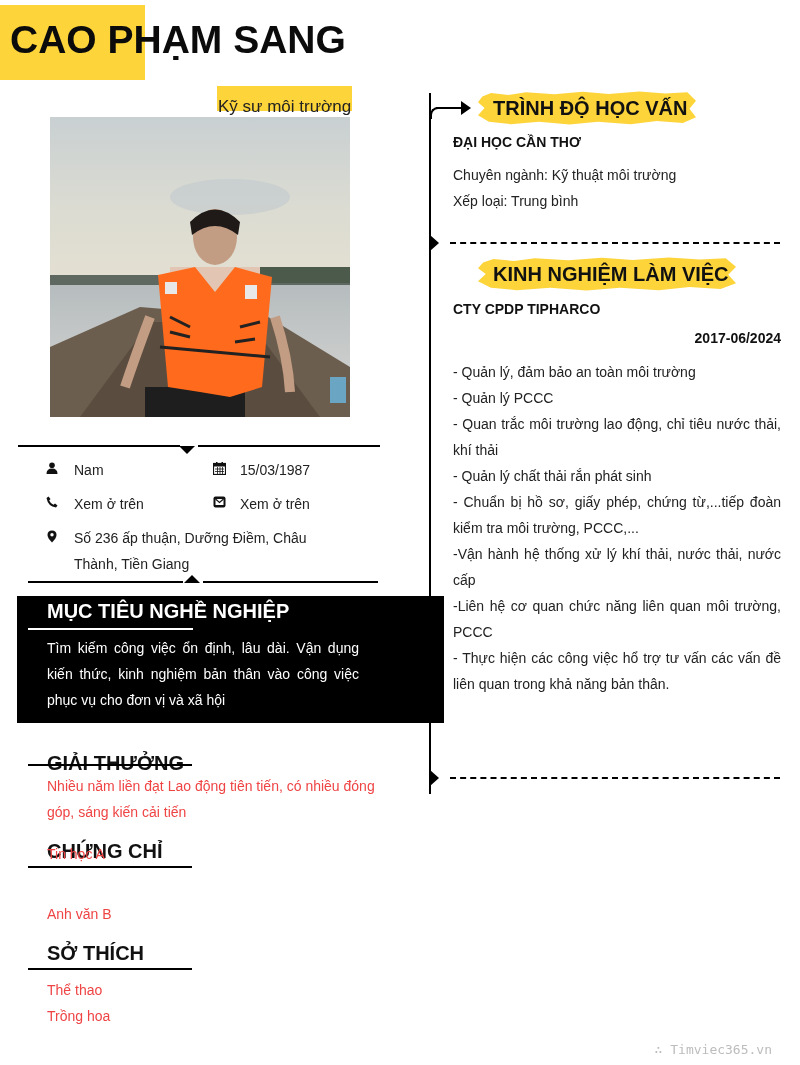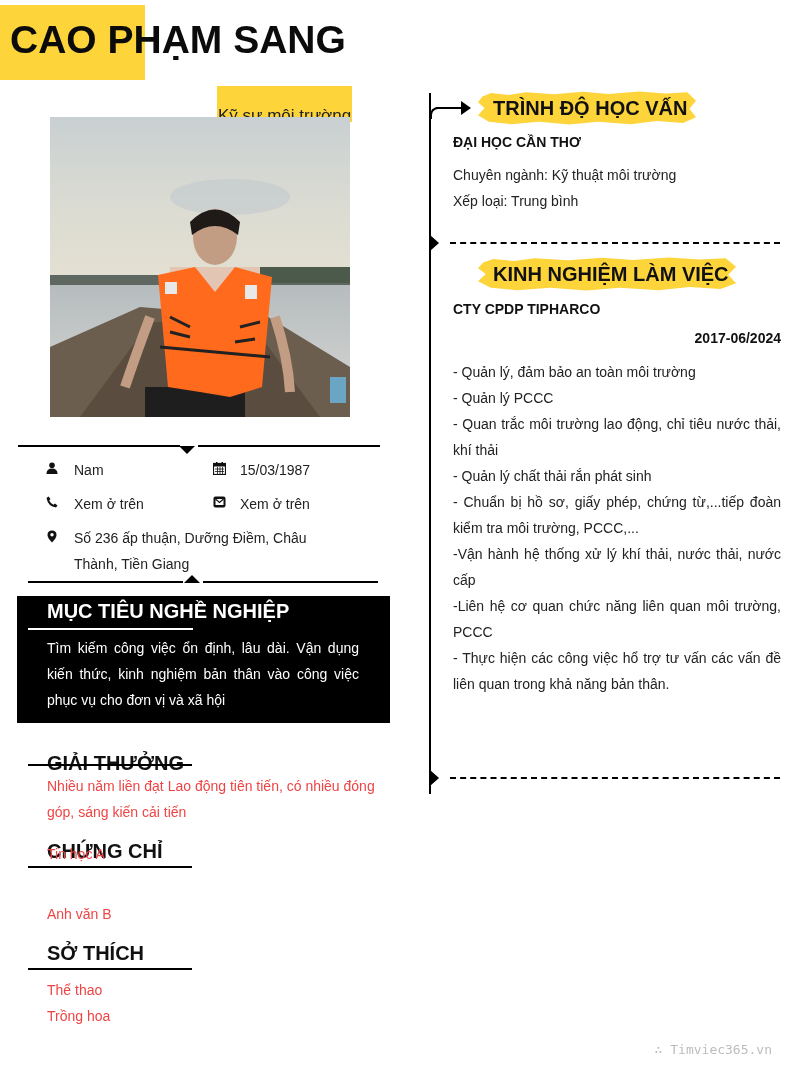--- a/index.html
+++ b/index.html
@@ -2,35 +2,35 @@
 <html><head>
 <meta charset="utf-8">
 <style>
   * { box-sizing: border-box; margin: 0; padding: 0; }
   html, body { width: 800px; height: 1065px; background: #ffffff; overflow: hidden; }
   body { position: relative; font-family: "Liberation Sans", "DejaVu Sans", sans-serif; color: #111; }
 
   .name-bg { position: absolute; left: 0; top: 5px; width: 145px; height: 75px; background: #fdd43a; }
   .name { position: absolute; left: 10px; top: 18px; font-size: 39px; font-weight: bold; color: #0b0b0b; letter-spacing: 0px; white-space: nowrap; }
 
-  .job-title { position: absolute; left: 217px; top: 86px; height: 25px; padding: 18px 1px; background: #fdd43a; font-size: 17px; color: #222; line-height: 23px; }
+  .job-title { position: absolute; left: 217px; top: 86px; height: 25px; padding: 9px 1px; background: #fdd43a; font-size: 17px; color: #222; line-height: 23px; }
 
   .photo { position: absolute; left: 50px; top: 117px; width: 300px; height: 300px; overflow: hidden; }
   .photo svg { display: block; }
 
   
   .rule { position: absolute; height: 2px; background: #000; }
   .tri-down { position: absolute; width: 0; height: 0; border-left: 8px solid transparent; border-right: 8px solid transparent; border-top: 8px solid #000; }
   .tri-up { position: absolute; width: 0; height: 0; border-left: 8px solid transparent; border-right: 8px solid transparent; border-bottom: 8px solid #000; }
 
   .c-item { position: absolute; font-size: 14px; color: #222; line-height: 26px; }
   .c-icon { position: absolute; width: 14px; height: 14px; display: flex; align-items: center; justify-content: center; }
 
   
-  .objective { position: absolute; left: 17px; top: 596px; width: 373px; height: 127px; background: #000; }
+  .objective { position: absolute; left: 17px; top: 596px; width: 427px; height: 127px; background: #000; }
   .obj-title { position: absolute; left: 30px; top: 4px; font-size: 20px; font-weight: bold; color: #fff; white-space: nowrap; }
   .obj-rule { position: absolute; left: 11px; top: 32px; width: 165px; height: 2px; background: #fff; }
   .obj-text { position: absolute; left: 30px; top: 39px; width: 312px; font-size: 14px; line-height: 26px; color: #ffffff; text-align: justify; }
 
   .sec-title { position: absolute; left: 47px; font-size: 20px; font-weight: bold; color: #111; white-space: nowrap; }
   .sec-rule { position: absolute; left: 28px; width: 164px; height: 2px; background: #000; }
   .sec-text { position: absolute; left: 47px; font-size: 14px; line-height: 26px; color: #ef4444; }
 
   
   .timeline { position: absolute; left: 429px; top: 93px; width: 2px; height: 701px; background: #000; }

